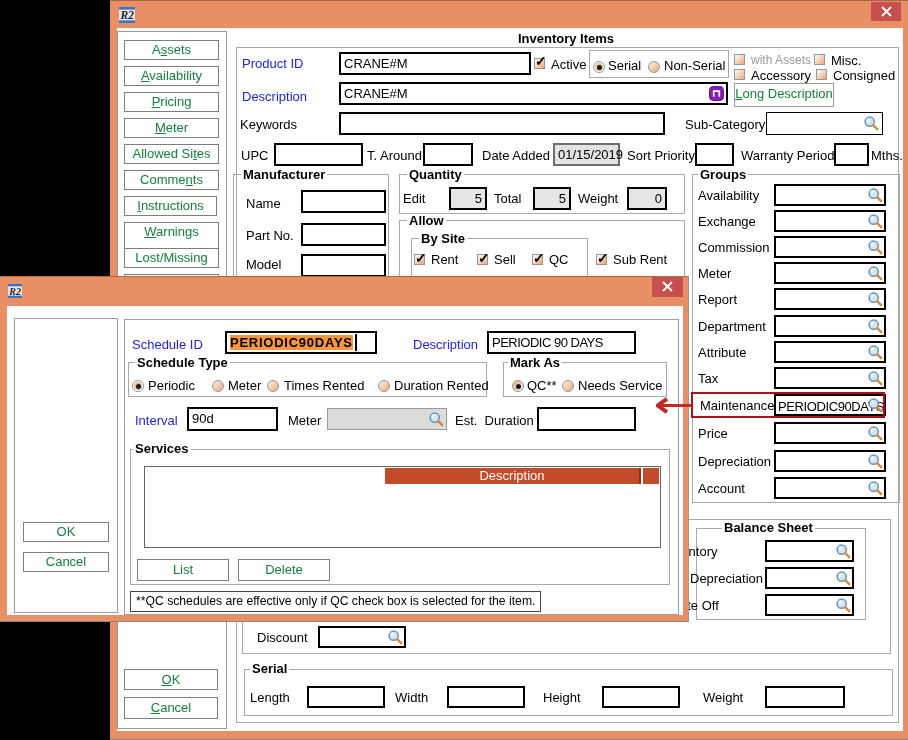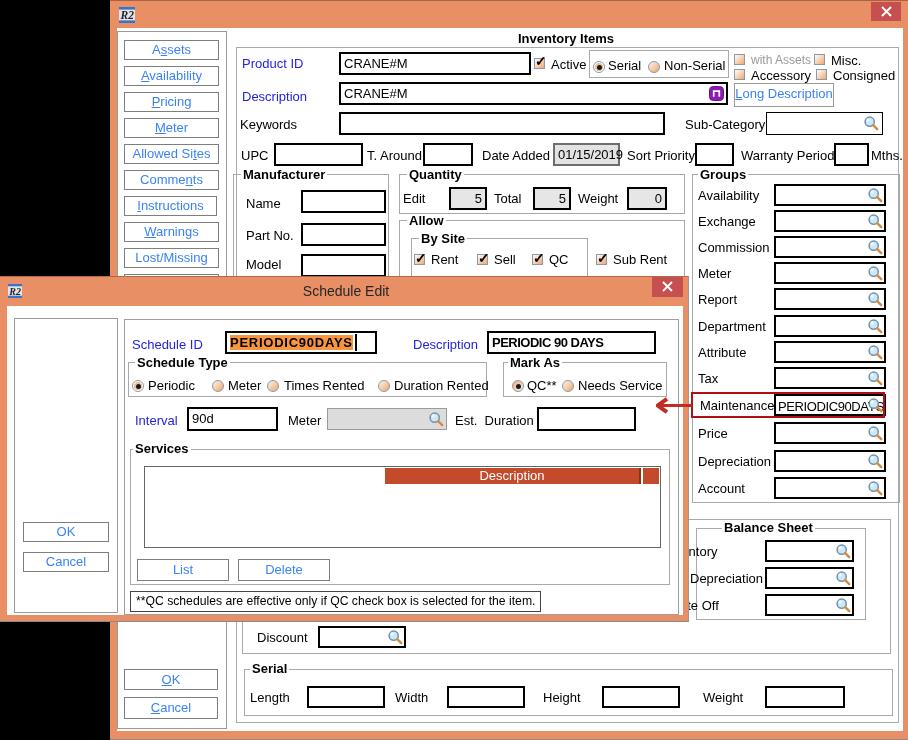--- a/index.html
+++ b/index.html
@@ -3,21 +3,21 @@
 html,body{margin:0;padding:0}
 #page{position:relative;width:908px;height:740px;background:#000;overflow:hidden;font-family:"Liberation Sans",sans-serif}
 .a{position:absolute}
 .lbl{position:absolute;font-size:13px;color:#000;white-space:nowrap;line-height:15px}
 .blu{color:#2222e2}
 .gry{color:#9a9a9a}
 .tb{position:absolute;background:#fff;border:2px solid #000;font-size:13px;line-height:19px;white-space:nowrap;padding-left:3px;box-sizing:border-box}
 .tb1{position:absolute;background:#fff;border:1px solid #000;font-size:13px;box-sizing:border-box}
 .gb{position:absolute;border:1px solid #a9a9a9;box-sizing:border-box}
 .gbl{position:absolute;background:#fff;font-size:13px;font-weight:bold;white-space:nowrap;line-height:13px;padding:0 2px}
-.btn{position:absolute;border:1px solid #7e7e7e;background:#fff;font-size:13px;text-align:center;color:#3b82f6;box-sizing:border-box}
+.btn{position:absolute;border:1px solid #7e7e7e;background:#fff;font-size:13px;text-align:center;color:#15803d;box-sizing:border-box}
 .cb{position:absolute;width:11px;height:11px;border:1px solid #8d9aa5;background:linear-gradient(135deg,#fefcfa 0%,#f7d4b8 50%,#eea674 100%);box-sizing:border-box}
 .ck{position:absolute;font-size:14px;font-weight:bold;color:#000;line-height:11px}
 .rad{position:absolute;width:12px;height:12px;border-radius:50%;border:1px solid #8b99a6;background:linear-gradient(135deg,#fdf2e8 0%,#f5cba4 55%,#eda470 100%);box-sizing:border-box}
 .rad.on{background:radial-gradient(circle,#f3c093 0 4.2px,#ffffff 4.2px)}
 .rad.on::after{content:"";position:absolute;left:2.5px;top:2.5px;width:5px;height:5px;border-radius:50%;background:#1a1a1a}
 .radp.on{background:linear-gradient(135deg,#efab7e 0%,#f6d2b6 55%,#fdf6f0 100%)}
 u{text-decoration:underline}
 </style></head><body>
 <div id="page">
 
@@ -35,21 +35,21 @@
     </svg>
 <div class="a" style="left:117px;top:28px;width:786px;height:703px;background:#fff"></div>
 <div class="gb" style="left:117px;top:31px;width:110px;height:698px;border-color:#9a9a9a"></div>
 <div class="btn" style="left:124px;top:40px;width:95px;height:20px;line-height:18px">A<u>s</u>sets</div>
 <div class="btn" style="left:124px;top:66px;width:95px;height:20px;line-height:18px"><u>A</u>vailability</div>
 <div class="btn" style="left:124px;top:92px;width:95px;height:20px;line-height:18px"><u>P</u>ricing</div>
 <div class="btn" style="left:124px;top:118px;width:95px;height:20px;line-height:18px"><u>M</u>eter</div>
 <div class="btn" style="left:124px;top:144px;width:95px;height:20px;line-height:18px">Allowed Si<u>t</u>es</div>
 <div class="btn" style="left:124px;top:170px;width:95px;height:20px;line-height:18px">Comme<u>n</u>ts</div>
 <div class="btn" style="left:124px;top:196px;width:93px;height:20px;line-height:18px"><u>I</u>nstructions</div>
-<div class="btn" style="left:124px;top:222px;width:95px;height:20px;line-height:18px"><u>W</u>arnings</div>
+<div class="btn" style="left:124px;top:222px;width:95px;height:27px;line-height:18px"><u>W</u>arnings</div>
 <div class="btn" style="left:124px;top:248px;width:95px;height:20px;line-height:18px">Lost/Missin<u>g</u></div>
 <div class="btn" style="left:124px;top:274px;width:95px;height:20px;line-height:18px"></div>
 <div class="btn" style="left:124px;top:669px;width:94px;height:21px;line-height:19px"><u>O</u>K</div>
 <div class="btn" style="left:124px;top:697px;width:94px;height:22px;line-height:20px"><u>C</u>ancel</div>
 <div class="gb" style="left:236px;top:47px;width:663px;height:676px"></div>
 <div class="gbl" style="left:516px;top:32px">Inventory Items</div>
 <div class="lbl blu" style="left:242px;top:56px">Product ID</div>
 <div class="tb" style="left:339px;top:52px;width:192px;height:23px">CRANE#M</div>
 <div class="cb" style="left:534px;top:58px"></div>
 <div class="ck" style="left:535px;top:56px">✓</div>
@@ -271,34 +271,33 @@
 <div class="tb" style="left:602px;top:686px;width:78px;height:22px"></div>
 <div class="lbl" style="left:703px;top:690px">Weight</div>
 <div class="tb" style="left:765px;top:686px;width:80px;height:22px"></div>
 <div class="a" style="left:0;top:276px;width:689px;height:346px;background:#e98f66;border-top:1px solid #b06a48;border-right:1px solid #999;border-bottom:1px solid #888;box-sizing:border-box"></div>
 <svg width="14" height="14" viewBox="0 0 16 16" style="position:absolute;left:8px;top:284px">
       <rect width="16" height="16" fill="#e4e4e6"></rect>
       <rect y="0" width="16" height="2.6" fill="#3a72c6"></rect>
       <rect y="13.4" width="16" height="2.6" fill="#3a72c6"></rect>
       <text x="8.2" y="12.2" font-family="Liberation Serif" font-style="italic" font-weight="bold" font-size="11.5" fill="#23232f" text-anchor="middle">R2</text>
     </svg>
-<div class="a" style="left:240px;top:283px;width:212px;text-align:center;font-size:14px;color:#262626">Schedule Edit</div>
 <div class="a" style="left:652px;top:277px;width:31px;height:20px;background:#c6504f"></div>
 <svg width="13" height="13" viewBox="0 0 13 13" style="position:absolute;left:661px;top:280px">
       <path d="M2 2 L11 11 M11 2 L2 11" stroke="#fff" stroke-width="1.9"></path>
     </svg>
 <div class="a" style="left:7px;top:306px;width:676px;height:309px;background:#fff"></div>
 <div class="gb" style="left:14px;top:318px;width:104px;height:295px;border-color:#9a9a9a"></div>
 <div class="btn" style="left:23px;top:522px;width:86px;height:20px;line-height:18px">OK</div>
 <div class="btn" style="left:23px;top:552px;width:86px;height:20px;line-height:18px">Cancel</div>
 <div class="gb" style="left:124px;top:319px;width:555px;height:296px;border-color:#9f9f9f"></div>
 <div class="lbl blu" style="left:132px;top:337px">Schedule ID</div>
 <div class="tb" style="left:225px;top:331px;width:152px;height:23px;font-weight:bold"><span style="background:#f9953f;letter-spacing:0.75px">PERIODIC90DAYS</span><span style="position:absolute;left:128px;top:1px;width:1.5px;height:17px;background:#000"></span></div>
 <div class="lbl blu" style="left:413px;top:337px">Description</div>
-<div class="tb" style="left:487px;top:331px;width:169px;height:23px;letter-spacing:-0.5px;font-weight:bold">PERIODIC 90 DAYS</div>
+<div class="tb" style="left:487px;top:331px;width:149px;height:23px;letter-spacing:-0.5px;font-weight:normal">PERIODIC 90 DAYS</div>
 <div class="gb" style="left:128px;top:362px;width:359px;height:35px"></div>
 <div class="gbl" style="left:135px;top:356px">Schedule Type</div>
 <div class="rad on" style="left:132px;top:380px"></div>
 <div class="lbl" style="left:148px;top:378px">Periodic</div>
 <div class="rad" style="left:212px;top:380px"></div>
 <div class="lbl" style="left:228px;top:378px">Meter</div>
 <div class="rad" style="left:267px;top:380px"></div>
 <div class="lbl" style="left:284px;top:378px">Times Rented</div>
 <div class="rad" style="left:378px;top:380px"></div>
 <div class="lbl" style="left:394px;top:378px">Duration Rented</div>

